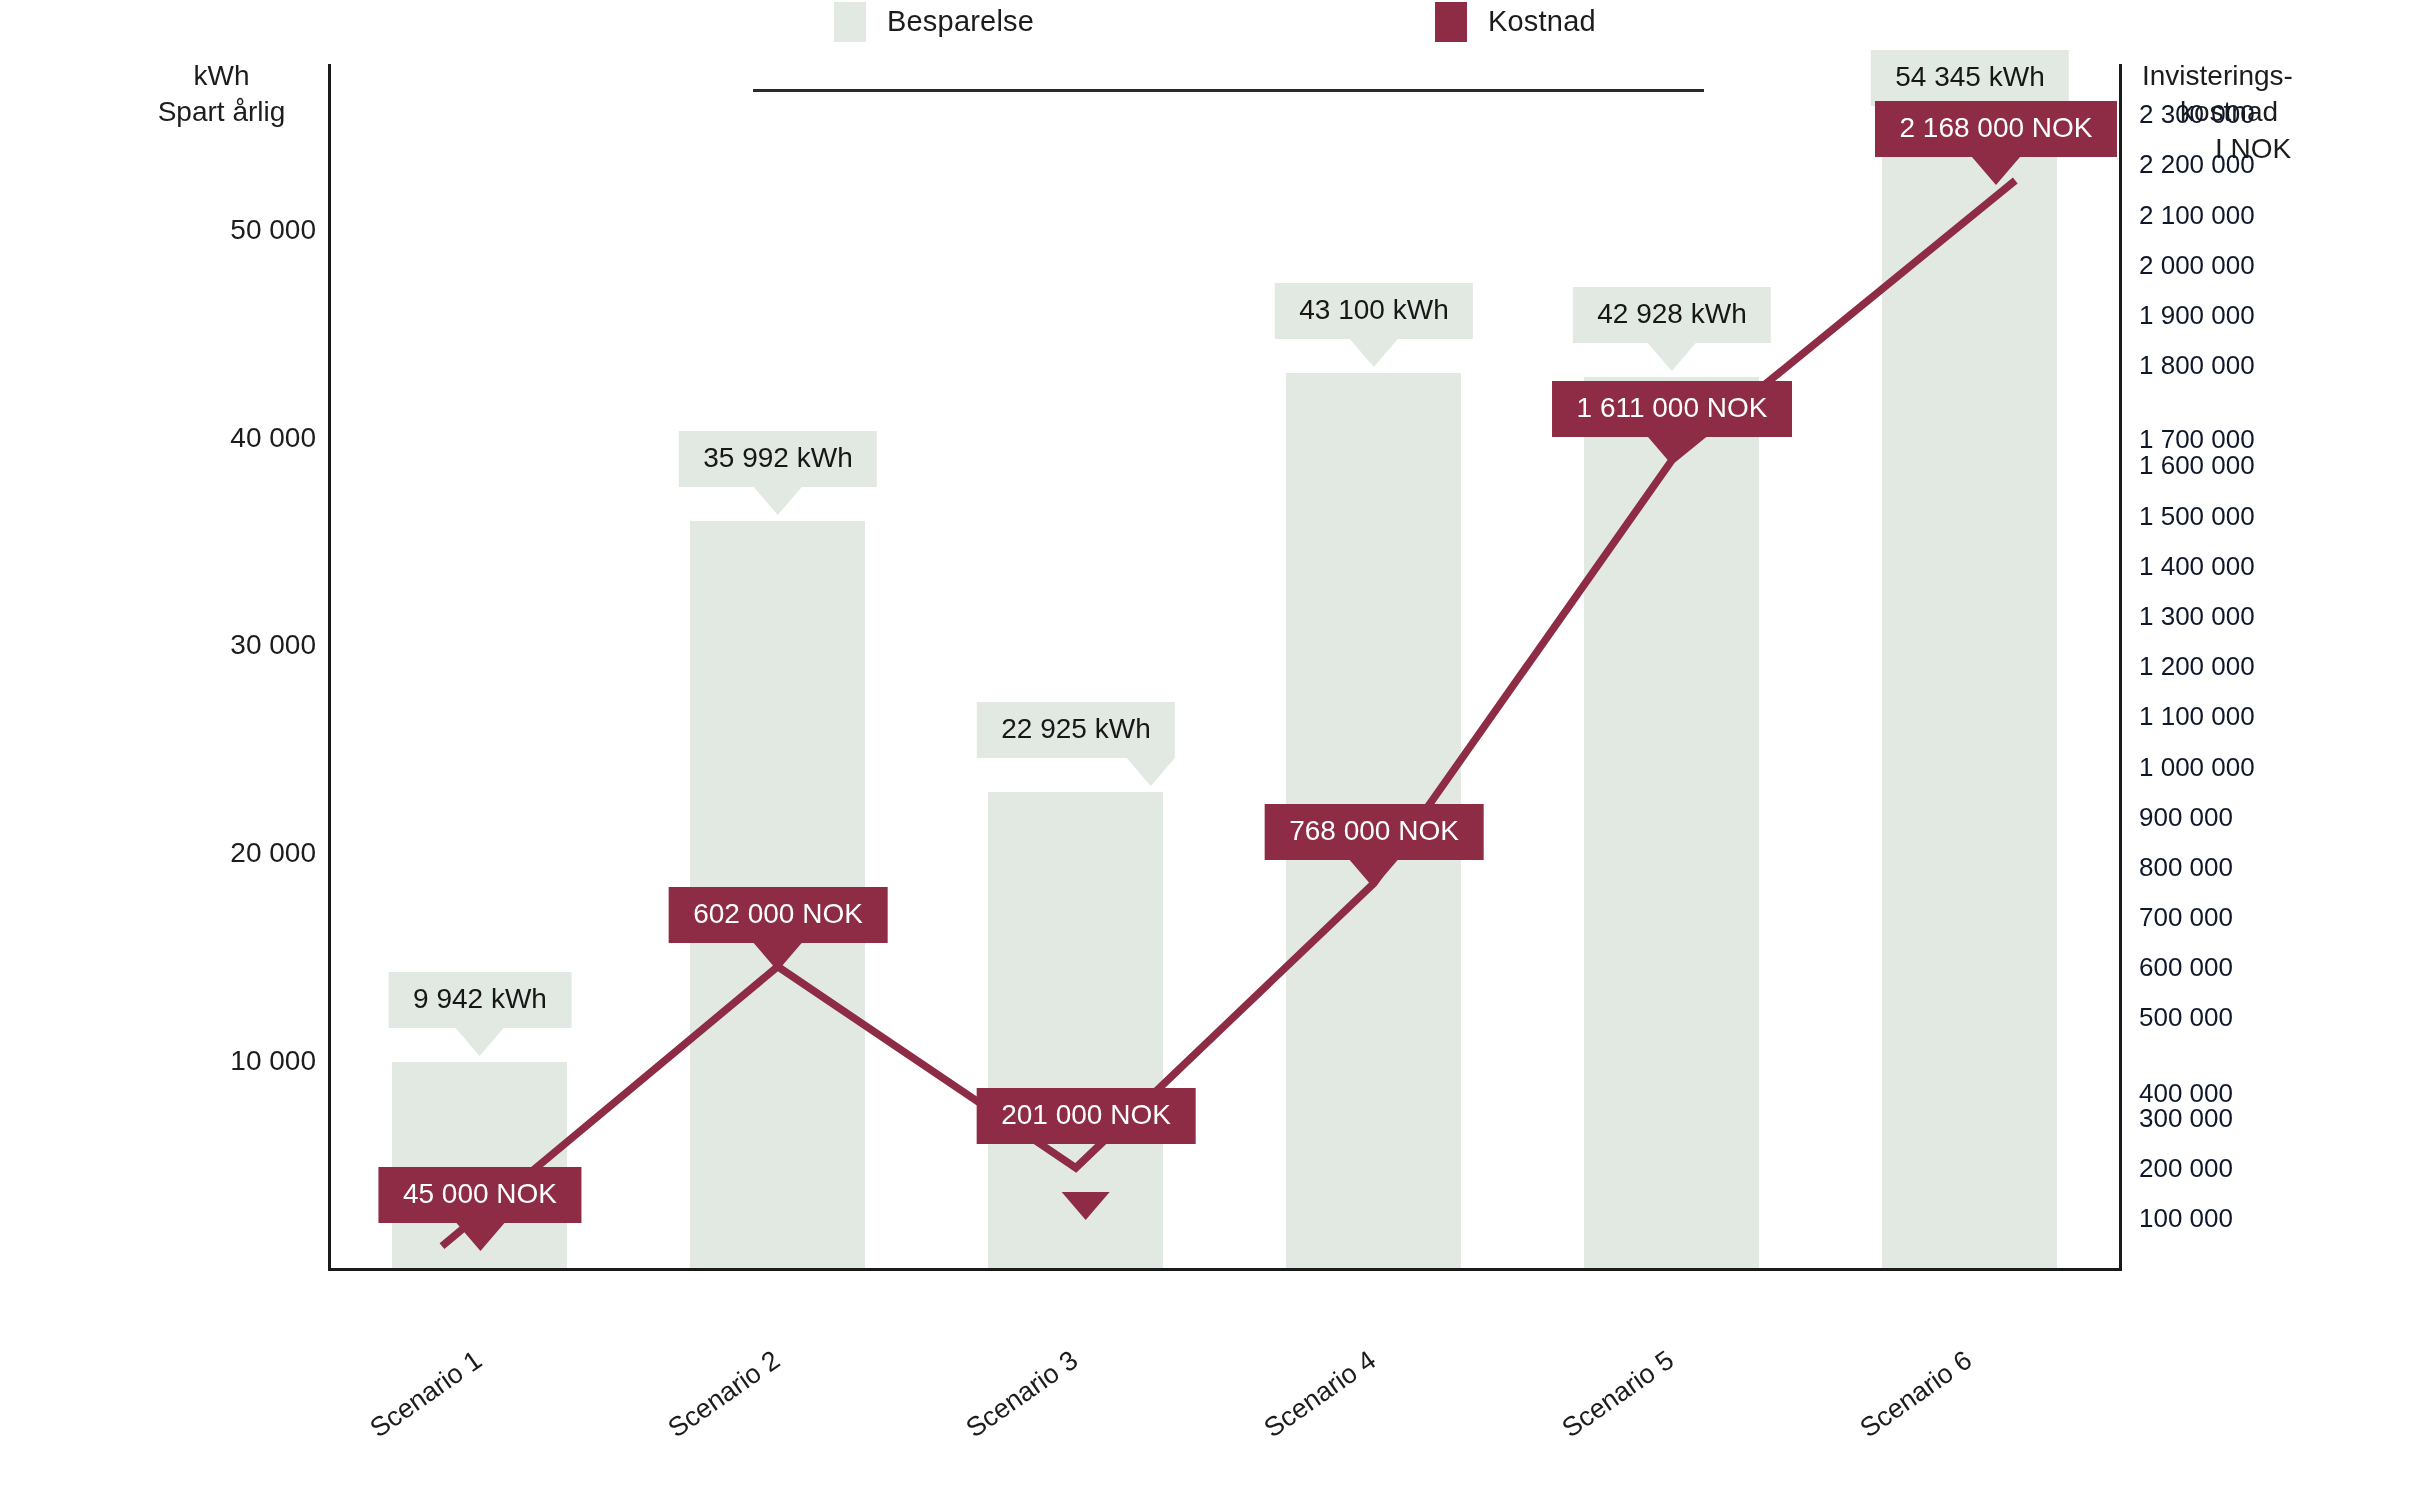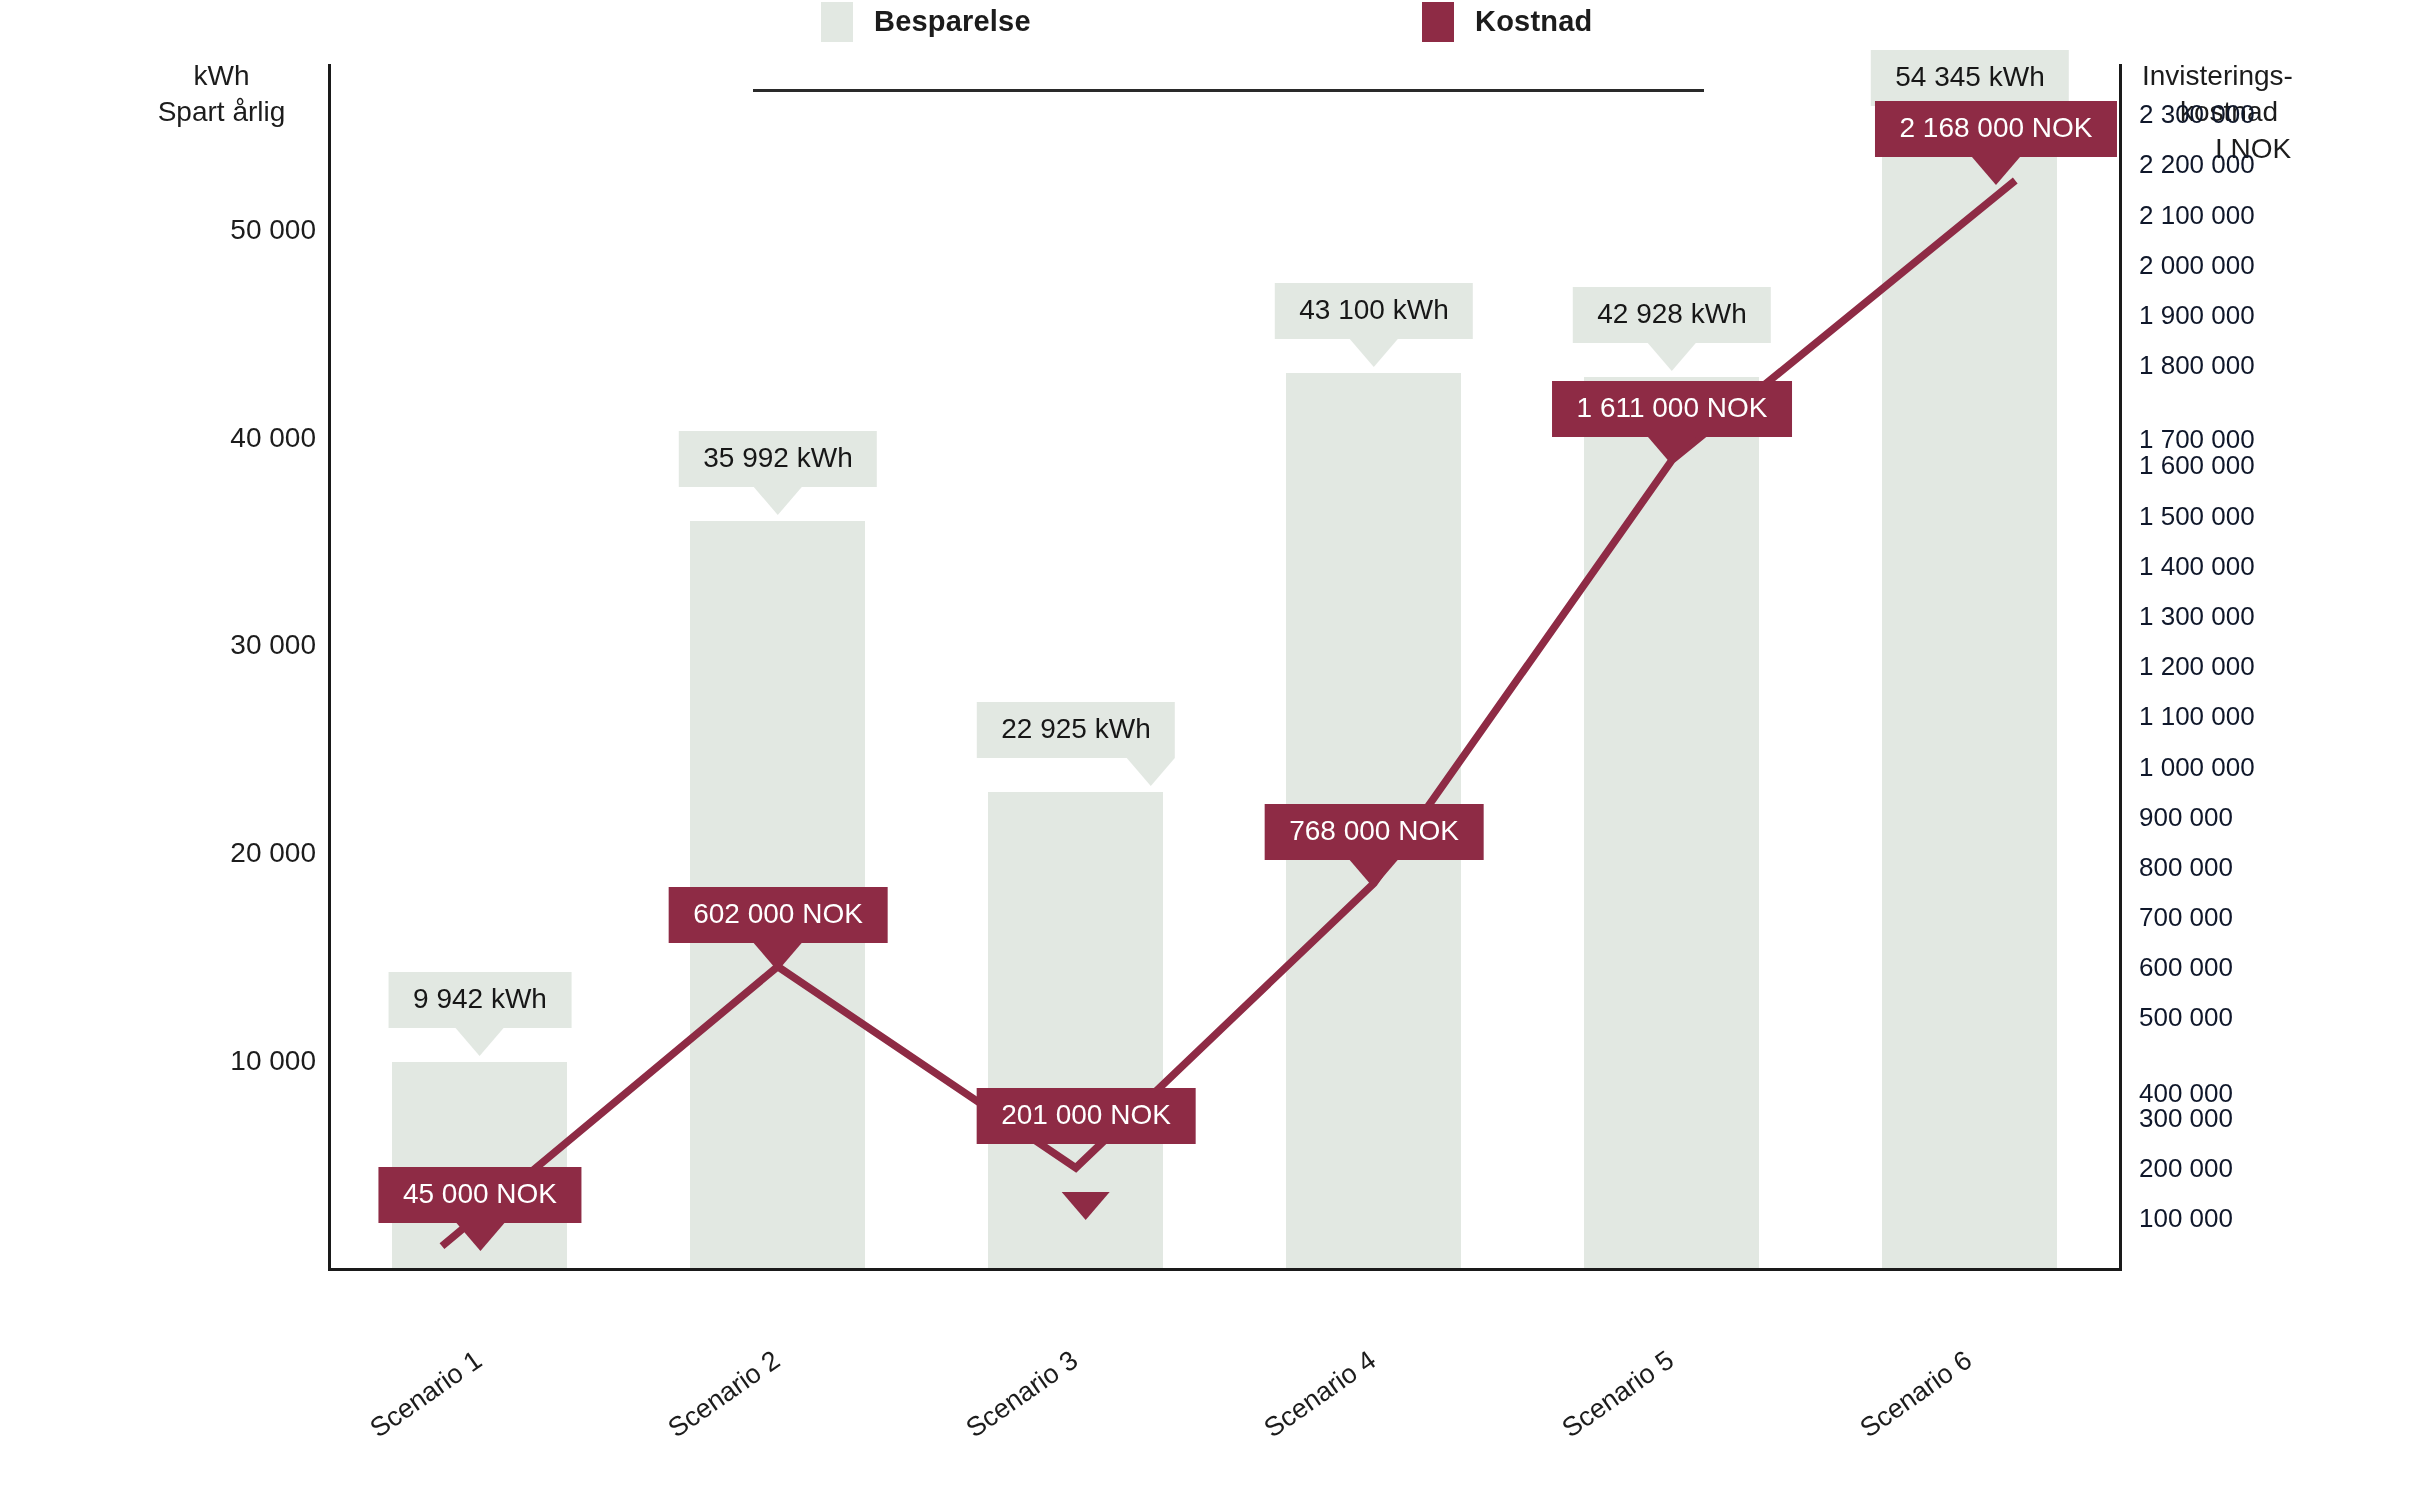--- a/index.html
+++ b/index.html
@@ -7,21 +7,21 @@
   body {
     width:2411px; height:1508px;
     background:#ffffff;
     font-family:"Liberation Sans", sans-serif;
     overflow:hidden;
     position:relative;
   }
 
   
   #legend {
-    position:absolute; left:0; top:0; width:2381px; height:56px;font-weight:bold;
+    position:absolute; left:13px; top:0; width:2381px; height:56px;
   }
   .legend-entry { position:absolute; display:flex; align-items:center; }
   .legend-swatch { width:32px; height:40px; display:block; }
   .legend-label {
     margin-left:21px; font-size:29px; color:#1c1c1c; white-space:nowrap;
     letter-spacing:0.2px;
   }
   #legend-besparelse { left:821px; top:1.9px; }
   #legend-kostnad    { left:1422px; top:1.9px; }
 

